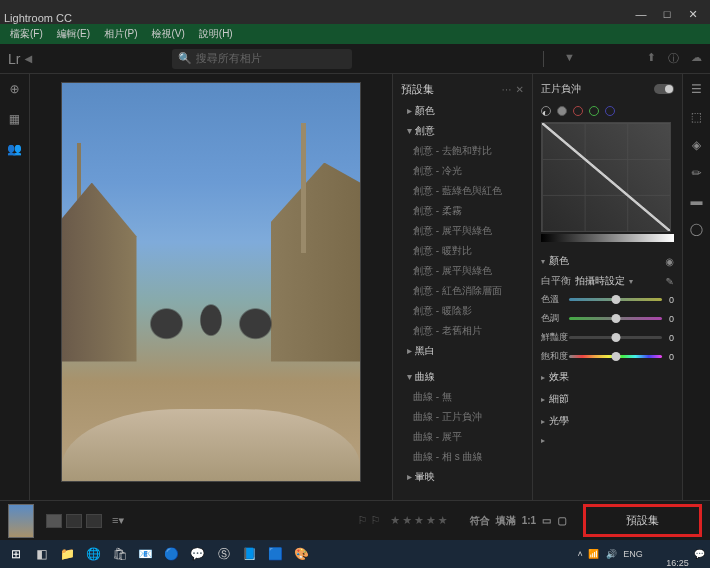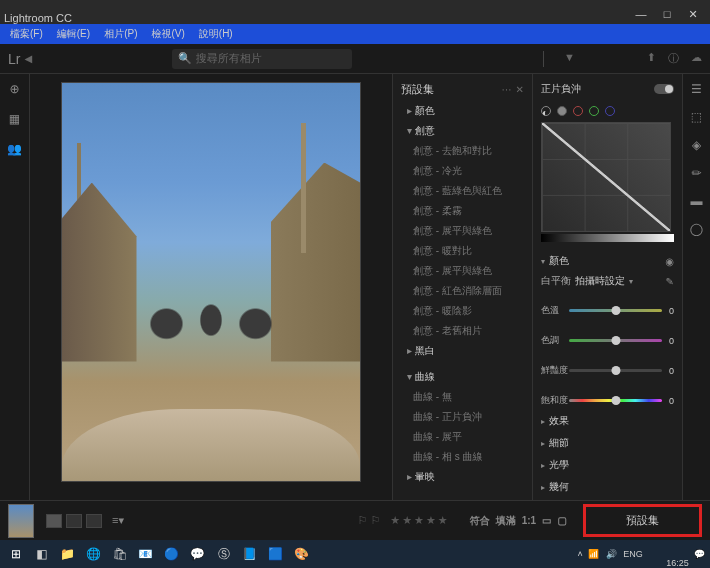--- a/index.html
+++ b/index.html
@@ -1,20 +1,20 @@
 <!DOCTYPE html>
 <html><head>
 <meta charset="utf-8">
 <style>
 *{margin:0;padding:0;box-sizing:border-box;font-family:"Microsoft JhengHei",Arial,sans-serif;}
 body{background:#1a1a1a;color:#ccc;width:710px;height:568px;overflow:hidden;font-size:11px;}
 .titlebar{height:24px;background:#2a2a2a;display:flex;align-items:flex-end;padding:0 4px;}
 .titlebar .title{color:#ccc;font-size:11px;flex:1;}
 .titlebar .winbtn{width:26px;height:20px;display:flex;align-items:center;justify-content:center;cursor:pointer;color:#ccc;}
-.menubar{height:20px;background:#1d4ed8;display:flex;align-items:center;padding:0 4px;gap:2px;}
+.menubar{height:20px;background:#14532d;display:flex;align-items:center;padding:0 4px;gap:2px;}
 .menubar .menuitem{padding:2px 6px;cursor:pointer;color:#ccc;font-size:10px;}
 .topbar{height:30px;background:#1a1a1a;border-bottom:1px solid #333;display:flex;align-items:center;padding:0 8px;}
 .logo{color:#888;font-size:14px;font-weight:300;margin-right:2px;}
 .arrow{color:#666;font-size:10px;margin-left:2px;cursor:pointer;}
 .search{flex:1;max-width:180px;margin-left:140px;height:20px;background:#2a2a2a;border-radius:3px;display:flex;align-items:center;padding:0 6px;color:#666;}
 .search .icon{margin-right:4px;}
 .topicons{margin-left:auto;display:flex;gap:12px;color:#666;}
 .topicons span{cursor:pointer;}
 .divider{width:1px;height:16px;background:#444;margin:0 8px;}
 .main{display:flex;height:calc(100% - 74px - 40px - 28px);}
@@ -50,21 +50,21 @@
 .curvedots .dot.r{border-color:#a44;}
 .curvedots .dot.g{border-color:#4a4;}
 .curvedots .dot.b{border-color:#44a;}
 .curvegrid{width:130px;height:110px;background:linear-gradient(45deg,#2a2a2a,#4a4a4a);position:relative;margin-top:4px;border:1px solid #444;}
 .curvegrid::before{content:"";position:absolute;inset:0;background-image:linear-gradient(#555 1px,transparent 1px),linear-gradient(90deg,#555 1px,transparent 1px);background-size:33.3% 33.3%;opacity:0.5;}
 .curvegrid::after{content:"";position:absolute;left:0;bottom:0;width:100%;height:100%;background:linear-gradient(to top right,transparent 49%,#ccc 49.5%,#ccc 50.5%,transparent 51%);}
 .curvestrip{height:8px;background:linear-gradient(90deg,#000,#fff);margin-top:2px;}
 .wbrow{display:flex;align-items:center;padding:2px 8px;gap:4px;}
 .wbrow .label{color:#aaa;}
 .wbrow .eyedrop{margin-left:auto;color:#888;cursor:pointer;}
-.slider{padding:3px 8px;margin-top:11px;}
+.slider{padding:3px 8px;}
 .slider .srow{display:flex;align-items:center;}
 .slider .slabel{color:#aaa;font-size:9px;flex:0 0 28px;}
 .slider .strack{flex:1;height:3px;background:#444;position:relative;border-radius:2px;}
 .slider .strack.temp{background:linear-gradient(90deg,#48a,#aa4);}
 .slider .strack.tint{background:linear-gradient(90deg,#4a4,#a4a);}
 .slider .strack.sat{background:linear-gradient(90deg,#888,#e44,#ea4,#ee4,#4e4,#4ee,#44e,#e4e);}
 .slider .sthumb{position:absolute;top:-3px;left:50%;width:9px;height:9px;background:#ccc;border-radius:50%;transform:translateX(-50%);cursor:pointer;}
 .slider .sval{color:#ccc;font-size:9px;width:12px;text-align:right;}
 .rightbar{width:28px;background:#1a1a1a;border-left:1px solid #333;display:flex;flex-direction:column;align-items:center;padding-top:8px;gap:14px;}
 .rightbar .icon{color:#888;cursor:pointer;font-size:12px;}
@@ -238,21 +238,20 @@
     <div class="sechdr">
         <span class="chev">▸</span>
         <span class="title">細節</span>
       </div>
     <div class="sechdr">
         <span class="chev">▸</span>
         <span class="title">光學</span>
       </div>
     <div class="sechdr">
         <span class="chev">▸</span>
-        <span class="title">幾何</span>
       </div>
   </div>
 
   <div class="rightbar">
     <span class="icon">☰</span>
     <span class="icon">⬚</span>
     <span class="icon">◈</span>
     <span class="icon">✏</span>
     <span class="icon">▬</span>
     <span class="icon">◯</span>

